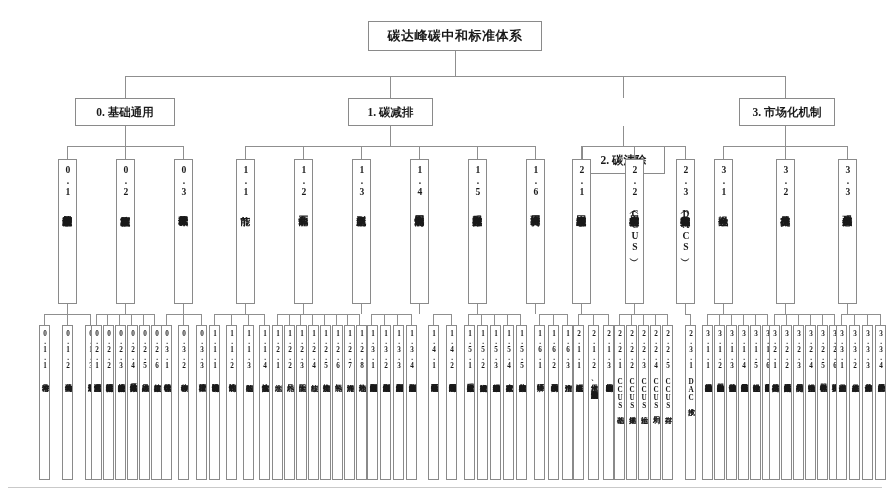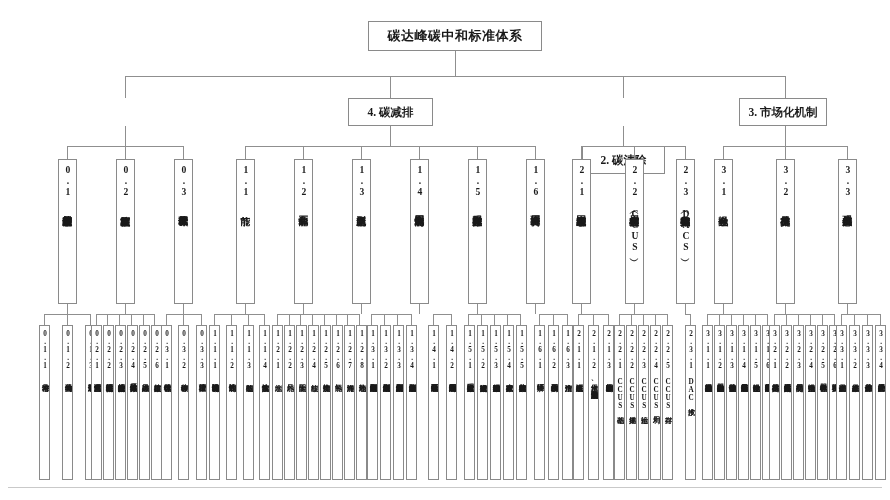--- a/index.html
+++ b/index.html
@@ -60,27 +60,30 @@
     <span>碳达峰碳中和标准体系</span>
   </div>
 
   <div class="ln v" style="left:455px;top:51px;height:25px;"></div>
   <div class="ln h" style="left:125px;top:76px;width:660px;"></div>
   <div class="ln v" style="left:125px;top:76px;height:22px;"></div>
   <div class="ln v" style="left:390px;top:76px;height:22px;"></div>
   <div class="ln v" style="left:623px;top:76px;height:22px;"></div>
   <div class="ln v" style="left:785px;top:76px;height:22px;"></div>
 
+  <div class="box l1" style="left:75px;top:98px;width:100px;height:28px;">
+    <span>0. 基础通用</span>
+  </div>
   <div class="box l1" style="left:348px;top:98px;width:85px;height:28px;">
-    <span>4. 碳减排</span>
+    <span>1. 碳减排</span>
   </div>
   <div class="box l1" style="left:582px;top:98px;width:83px;height:28px;margin-top:48px;">
     <span>2. 碳清除</span>
   </div>
-  <div class="box l1" style="left:739px;top:98px;width:88px;height:28px;">
+  <div class="box l1" style="left:739px;top:98px;width:96px;height:28px;">
     <span>3. 市场化机制</span>
   </div>
 
   <div class="ln v" style="left:125px;top:126px;height:20px;"></div>
   <div class="ln h" style="left:67px;top:146px;width:116px;"></div>
   <div class="ln v" style="left:67px;top:146px;height:13px;"></div>
   <div class="ln v" style="left:125px;top:146px;height:13px;"></div>
   <div class="ln v" style="left:183px;top:146px;height:13px;"></div>
 
   <div class="ln v" style="left:390px;top:126px;height:20px;"></div>

